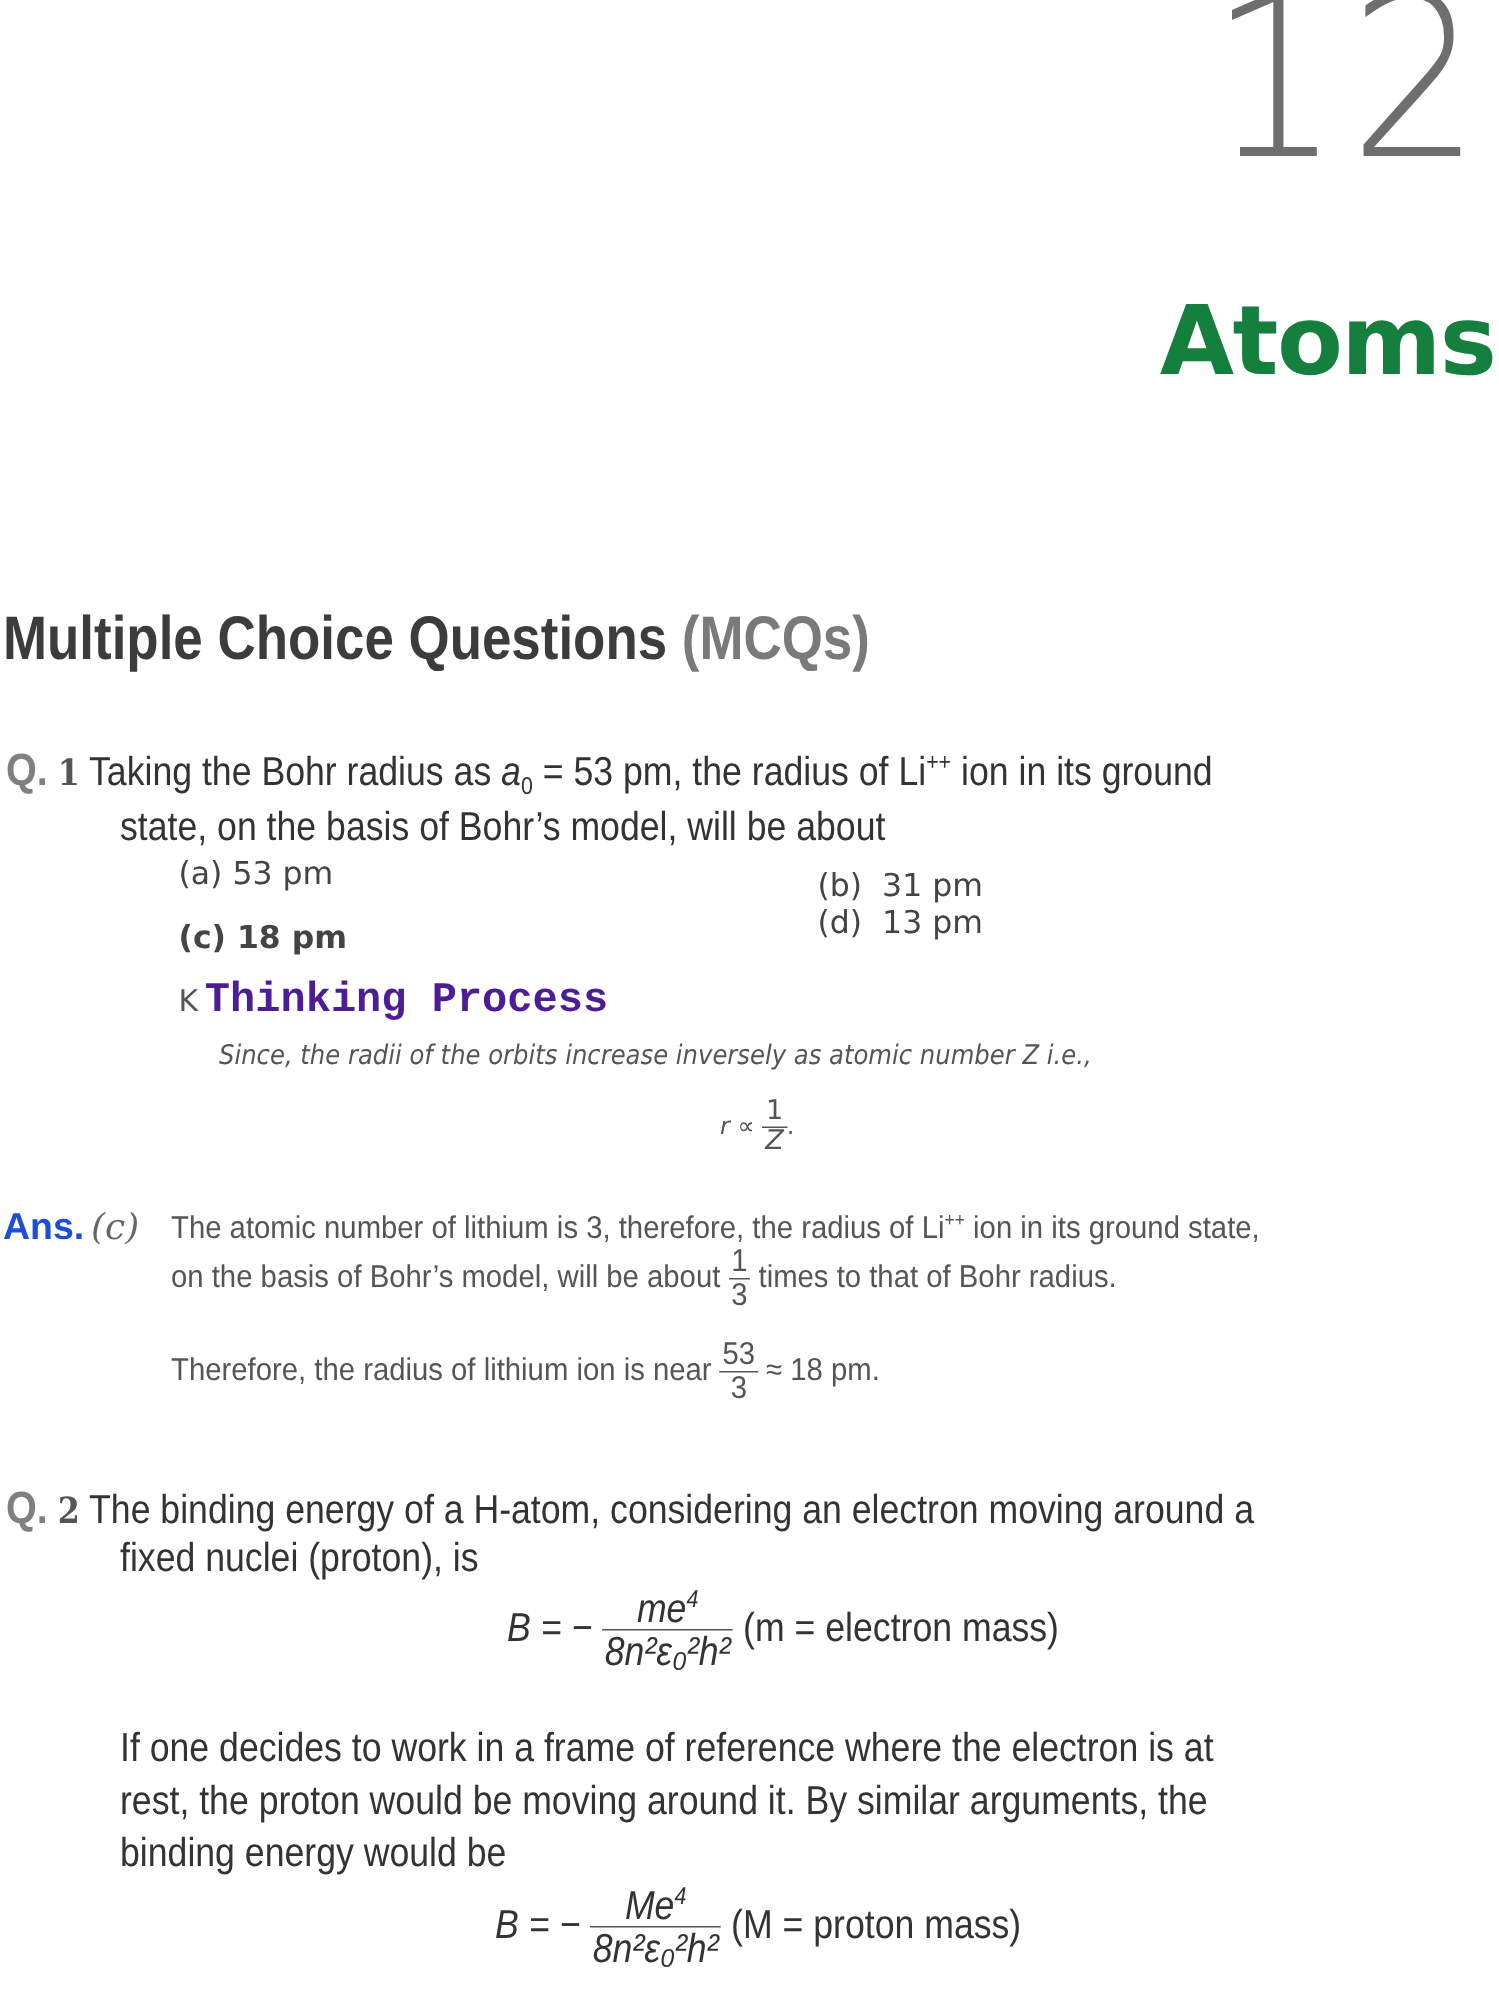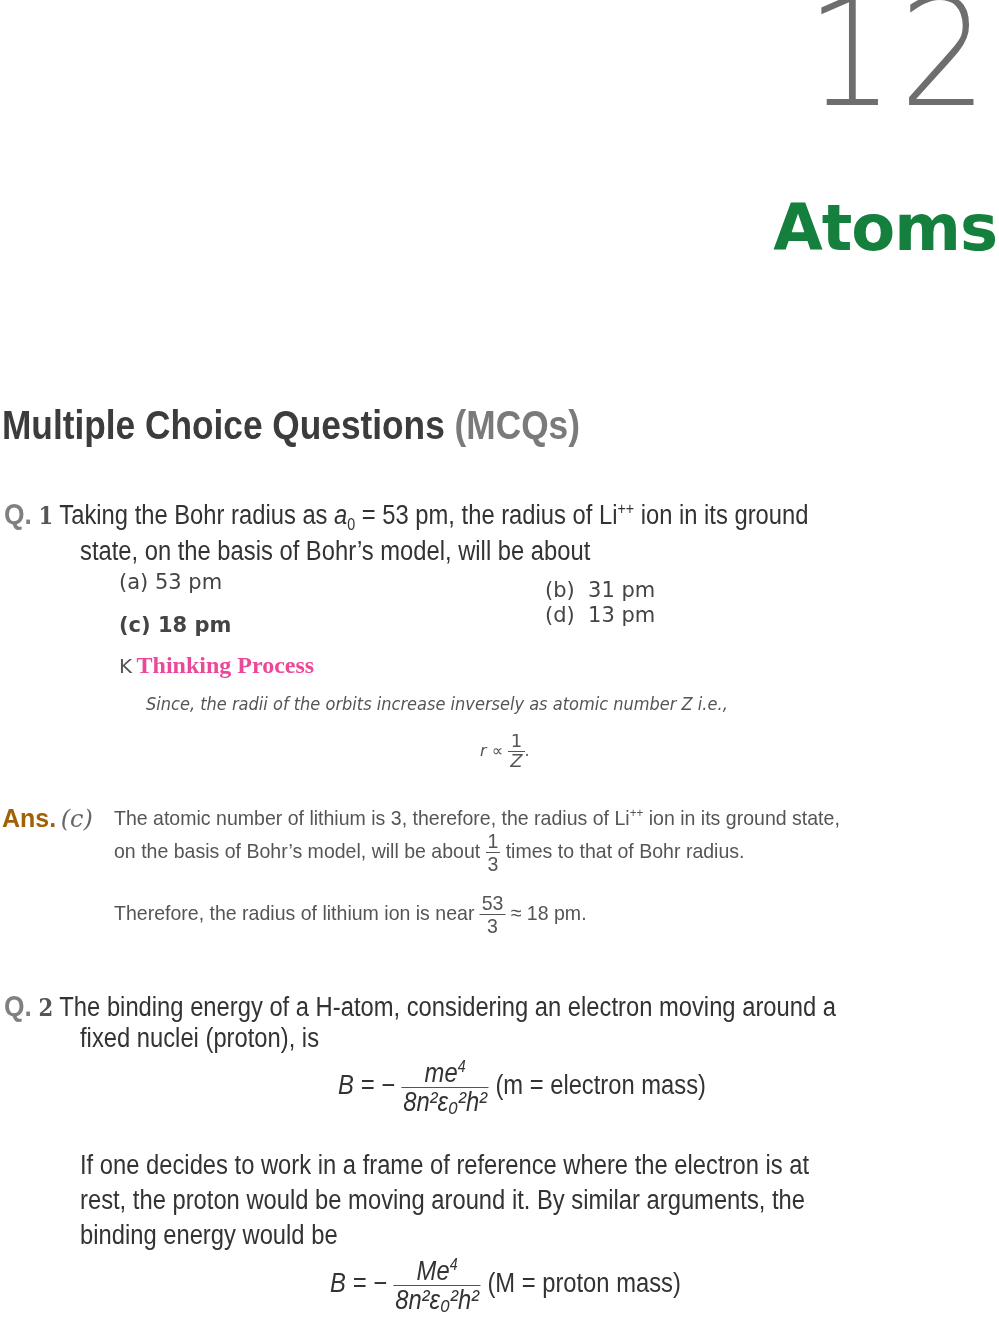--- a/index.html
+++ b/index.html
@@ -8,24 +8,24 @@
   .chap-num{right:6px;top:-22px;font-family:"DejaVu Sans",sans-serif;font-weight:200;font-size:150px;color:#6e6e6e;letter-spacing:6px;line-height:1;transform:scaleX(0.92);transform-origin:right top;}
   .chap-title{right:2px;top:196px;font-family:"DejaVu Sans",sans-serif;font-weight:bold;font-size:64px;color:#15803d;line-height:1;letter-spacing:-1px;}
   .sec-title{left:2px;top:402px;font-family:"Liberation Sans",sans-serif;font-weight:bold;font-size:41px;color:#3c3c3c;transform:scaleX(0.86);transform-origin:left top;white-space:nowrap;}
   .sec-title .sub{color:#7a7a7a;}
   .q{font-family:"Liberation Sans",sans-serif;font-size:27px;color:#333;line-height:43px;white-space:nowrap;}
   .qmark{font-weight:bold;color:#808080;font-size:30px;}
   .qnum{font-family:"DejaVu Serif",serif;font-weight:bold;color:#555;font-size:24px;}
   .narrow{transform:scaleX(0.88);transform-origin:left top;}
   .opt{font-family:"DejaVu Sans",sans-serif;font-size:21px;color:#444;white-space:nowrap;}
   .tp-k{font-family:"DejaVu Sans",sans-serif;font-size:20px;color:#555;}
-  .tp-title{font-family:Liberation Serif, serif;font-weight:bold;font-size:24px;color:#ec4899;}
+  .tp-title{font-family:Liberation Mono, monospace;font-weight:bold;font-size:28px;color:#4c1d95;}
   .tp-text{font-family:"DejaVu Sans",sans-serif;font-style:italic;font-size:18px;color:#555;white-space:nowrap;transform:scaleX(0.9);transform-origin:left top;}
   .ans{font-family:"Liberation Sans",sans-serif;font-size:21px;color:#555;white-space:nowrap;}
-  .ans-label{font-family:"Liberation Sans",sans-serif;font-weight:bold;font-size:25px;color:#a16207;}
+  .ans-label{font-family:"Liberation Sans",sans-serif;font-weight:bold;font-size:25px;color:#1d4ed8;}
   .ans-opt{font-family:"DejaVu Serif",serif;font-style:italic;font-size:24px;color:#666;}
   .frac{display:inline-block;vertical-align:middle;text-align:center;line-height:1.05;}
   .frac .num{display:block;border-bottom:1.5px solid #555;padding:0 2px;}
   .frac .den{display:block;padding:0 2px;}
   .formula{font-family:"Liberation Sans",sans-serif;font-size:27px;color:#333;white-space:nowrap;}
   .it{font-style:italic;}
   sup,sub{font-size:60%;}
 </style>
 </head>
 <body>

